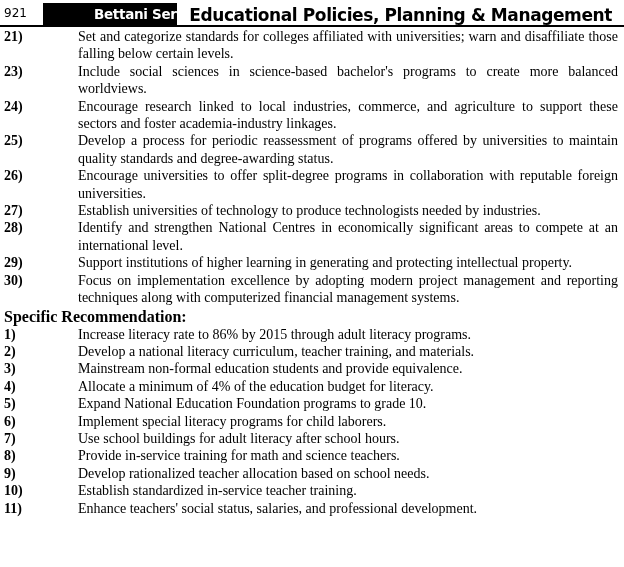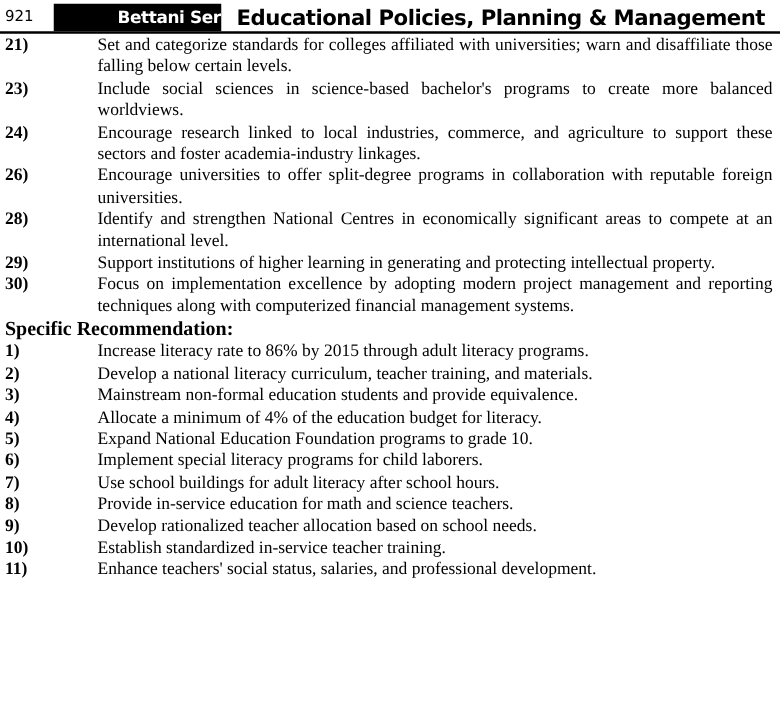--- a/index.html
+++ b/index.html
@@ -37,22 +37,30 @@
       </div>
       <div class="item">
         <span class="num">23)</span>
         <span class="txt">Include social sciences in science-based bachelor's programs to create more balanced worldviews.</span>
       </div>
       <div class="item">
         <span class="num">24)</span>
         <span class="txt">Encourage research linked to local industries, commerce, and agriculture to support these sectors and foster academia-industry linkages.</span>
       </div>
       <div class="item">
+        <span class="num">25)</span>
+        <span class="txt">Develop a process for periodic reassessment of programs offered by universities to maintain quality standards and degree-awarding status.</span>
+      </div>
+      <div class="item">
         <span class="num">26)</span>
         <span class="txt">Encourage universities to offer split-degree programs in collaboration with reputable foreign universities.</span>
+      </div>
+      <div class="item">
+        <span class="num">27)</span>
+        <span class="txt">Establish universities of technology to produce technologists needed by industries.</span>
       </div>
       <div class="item">
         <span class="num">28)</span>
         <span class="txt">Identify and strengthen National Centres in economically significant areas to compete at an international level.</span>
       </div>
       <div class="item">
         <span class="num">29)</span>
         <span class="txt">Support institutions of higher learning in generating and protecting intellectual property.</span>
       </div>
       <div class="item">
@@ -85,21 +93,21 @@
       <div class="item">
         <span class="num">6)</span>
         <span class="txt">Implement special literacy programs for child laborers.</span>
       </div>
       <div class="item">
         <span class="num">7)</span>
         <span class="txt">Use school buildings for adult literacy after school hours.</span>
       </div>
       <div class="item">
         <span class="num">8)</span>
-        <span class="txt">Provide in-service education for math and science teachers.</span>
+        <span class="txt">Provide in-service training for math and science teachers.</span>
       </div>
       <div class="item">
         <span class="num">9)</span>
         <span class="txt">Develop rationalized teacher allocation based on school needs.</span>
       </div>
       <div class="item">
         <span class="num">10)</span>
         <span class="txt">Establish standardized in-service teacher training.</span>
       </div>
       <div class="item">

